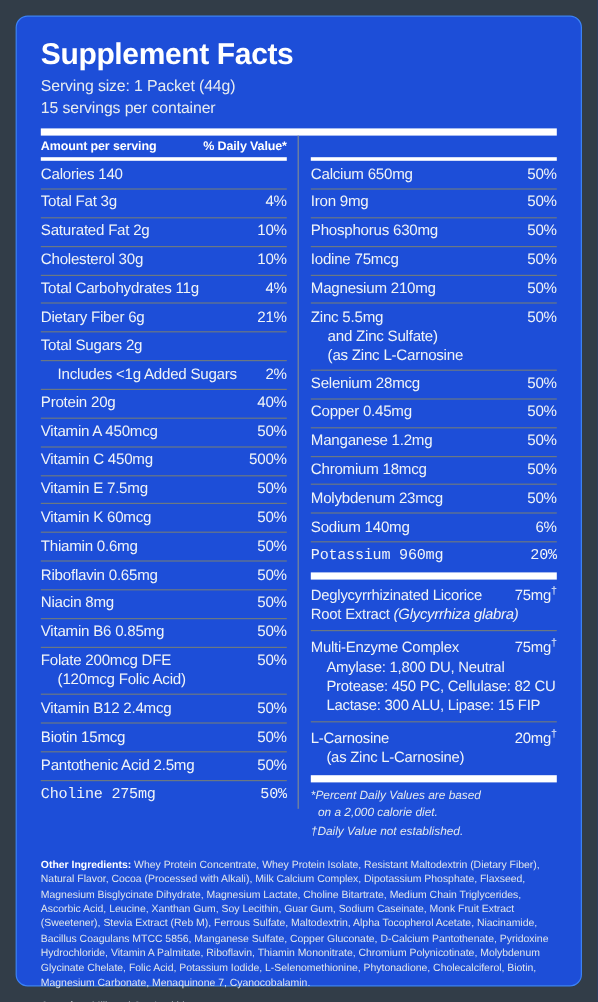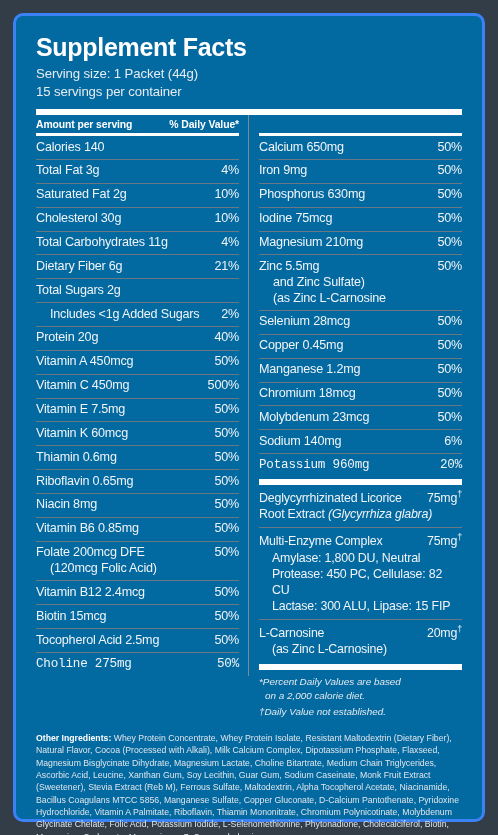--- a/index.html
+++ b/index.html
@@ -11,22 +11,22 @@
     font-family: "Liberation Sans", sans-serif;
     -webkit-font-smoothing: antialiased;
   }
 
   .panel {
     position: absolute;
     left: 13px;
     top: 13px;
     width: 472px;
     height: 809px;
-    background: #0369a1;
-    border: 3px solid #3b82f6;
+    background: #1d4ed8;
+    border: 1px solid #3b82f6;
     border-radius: 10px;
     padding: 18px 20px 14px 20px;
     color: #eef2f5;
   }
 
   
   .title {
     font-size: 25px;
     font-weight: bold;
     letter-spacing: -0.3px;
@@ -247,21 +247,21 @@
           </div>
           <div class="nrow">
             <div class="nm">Vitamin B12 2.4mcg</div>
             <div class="dv">50%</div>
           </div>
           <div class="nrow">
             <div class="nm">Biotin 15mcg</div>
             <div class="dv">50%</div>
           </div>
           <div class="nrow">
-            <div class="nm">Tocopherol Acid 2.5mg</div>
+            <div class="nm">Pantothenic Acid 2.5mg</div>
             <div class="dv">50%</div>
           </div>
           <div class="nrow">
             <div class="nm">Choline 275mg</div>
             <div class="dv">50%</div>
           </div>
         </div>
     </div>
 
     <div class="col col-right">

